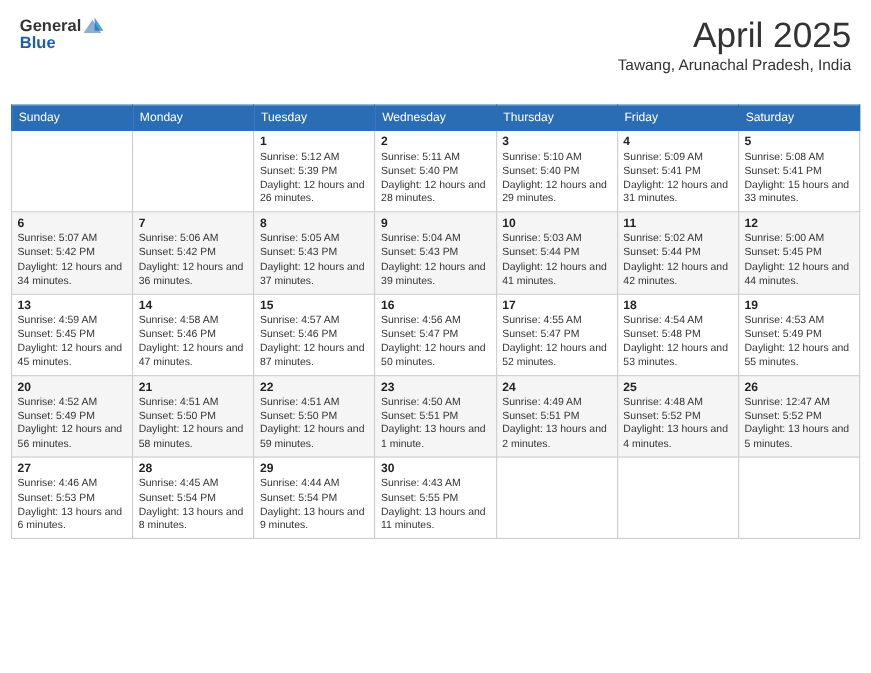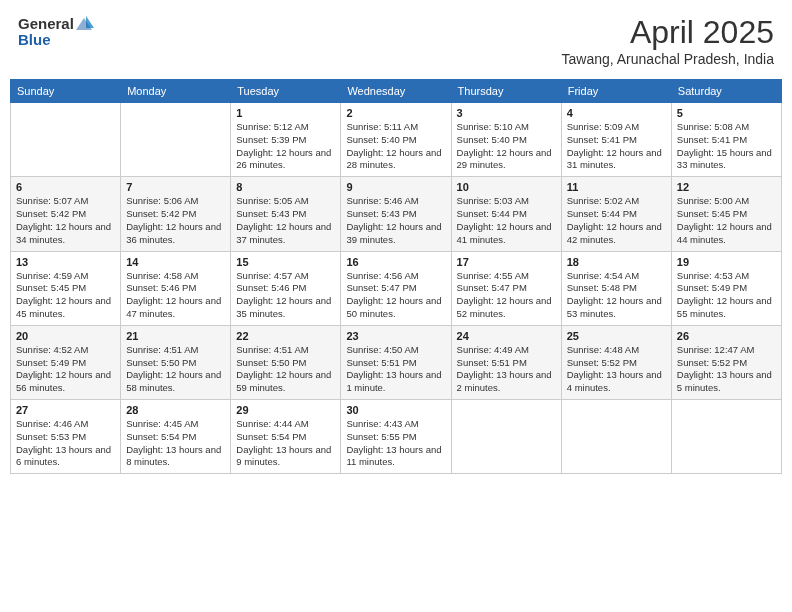--- a/index.html
+++ b/index.html
@@ -7,21 +7,21 @@
       font-family: Arial, sans-serif;
       background: #fff;
       width: 792px;
       min-height: 612px;
       padding: 10px;
     }
     .header {
       display: flex;
       justify-content: space-between;
       align-items: flex-start;
-      margin-bottom: 8px;
+      margin-bottom: 24px;
       padding: 4px 8px;
       gap: 44px;
     }
     .logo-general { color: #333; }
     .logo-blue { color: #1e5fa8; }
     .title-block { text-align: right; }
     .title-month {
       font-size: 32px;
       font-weight: normal;
       color: #333;
@@ -187,21 +187,21 @@
           <div class="day-number">8</div>
           <div class="day-info">
             <div>Sunrise: 5:05 AM</div>
             <div>Sunset: 5:43 PM</div>
             <div>Daylight: 12 hours and 37 minutes.</div>
           </div>
         </td>
         <td>
           <div class="day-number">9</div>
           <div class="day-info">
-            <div>Sunrise: 5:46 AM</div>
+            <div>Sunrise: 5:04 AM</div>
             <div>Sunset: 5:43 PM</div>
             <div>Daylight: 12 hours and 39 minutes.</div>
           </div>
         </td>
         <td>
           <div class="day-number">10</div>
           <div class="day-info">
             <div>Sunrise: 5:03 AM</div>
             <div>Sunset: 5:44 PM</div>
             <div>Daylight: 12 hours and 41 minutes.</div>
@@ -239,21 +239,21 @@
             <div>Sunrise: 4:58 AM</div>
             <div>Sunset: 5:46 PM</div>
             <div>Daylight: 12 hours and 47 minutes.</div>
           </div>
         </td>
         <td>
           <div class="day-number">15</div>
           <div class="day-info">
             <div>Sunrise: 4:57 AM</div>
             <div>Sunset: 5:46 PM</div>
-            <div>Daylight: 12 hours and 35 minutes.</div>
+            <div>Daylight: 12 hours and 87 minutes.</div>
           </div>
         </td>
         <td>
           <div class="day-number">16</div>
           <div class="day-info">
             <div>Sunrise: 4:56 AM</div>
             <div>Sunset: 5:47 PM</div>
             <div>Daylight: 12 hours and 50 minutes.</div>
           </div>
         </td>

